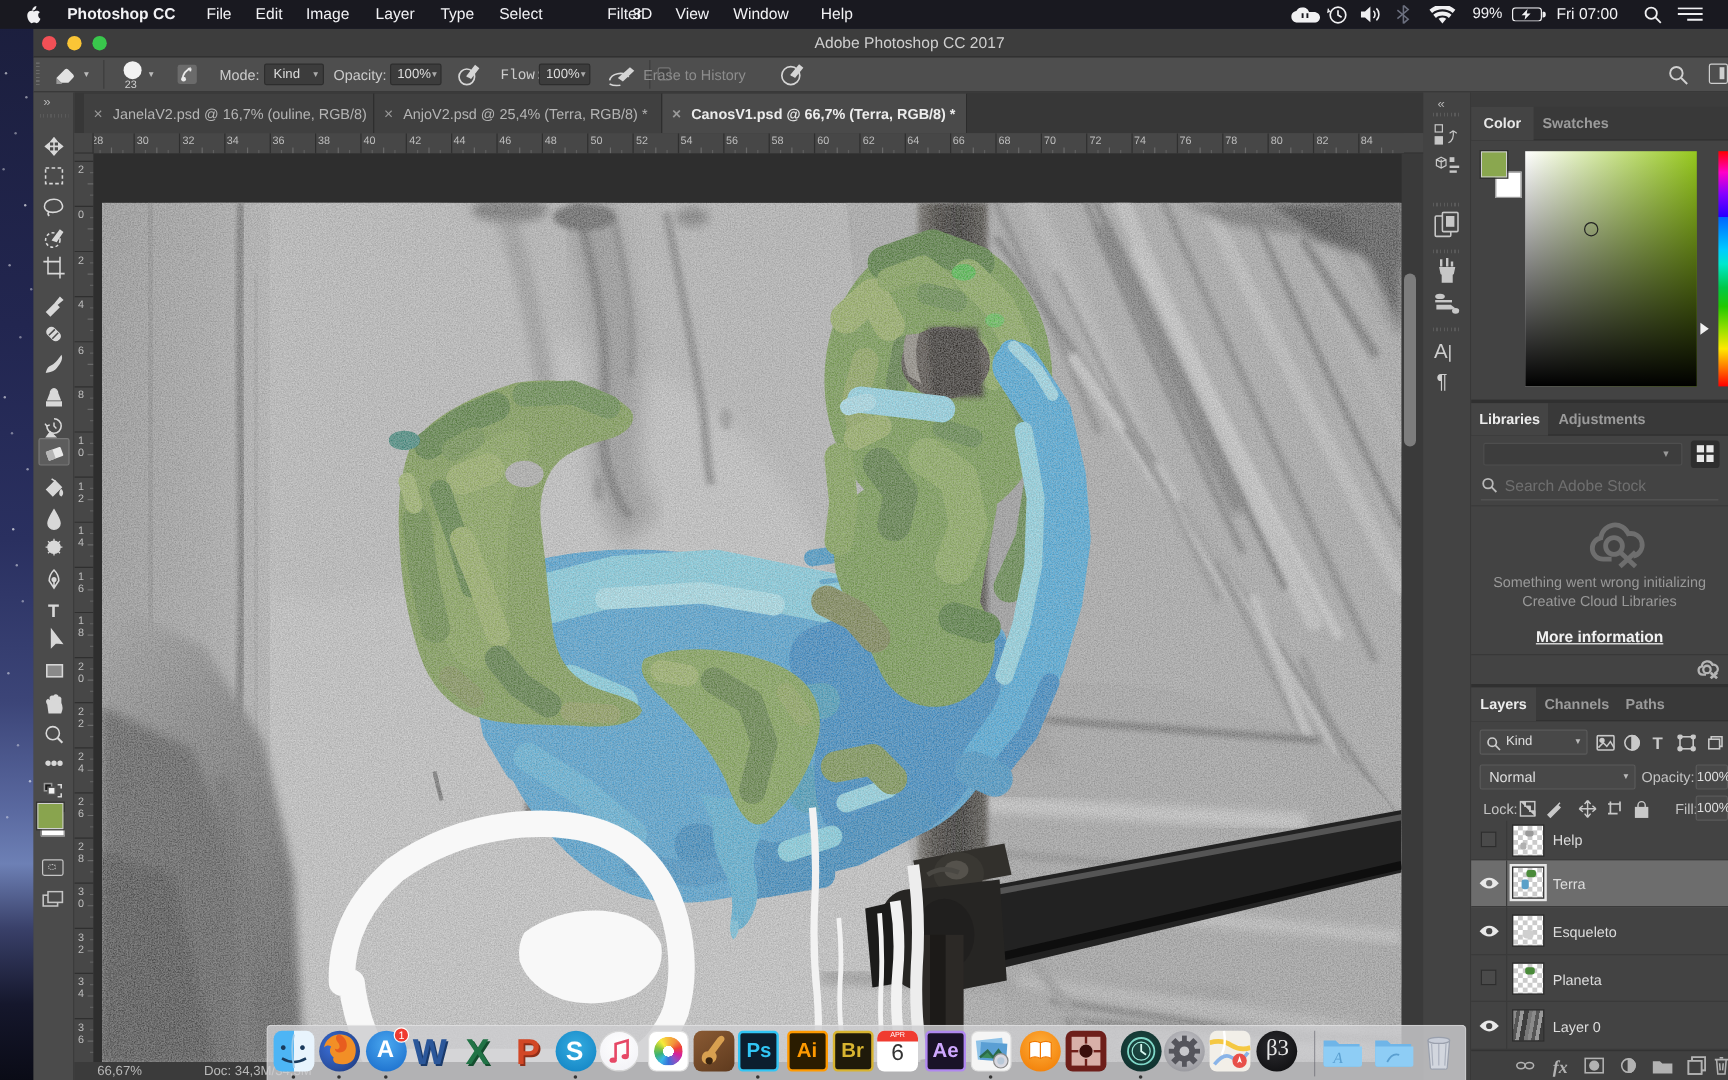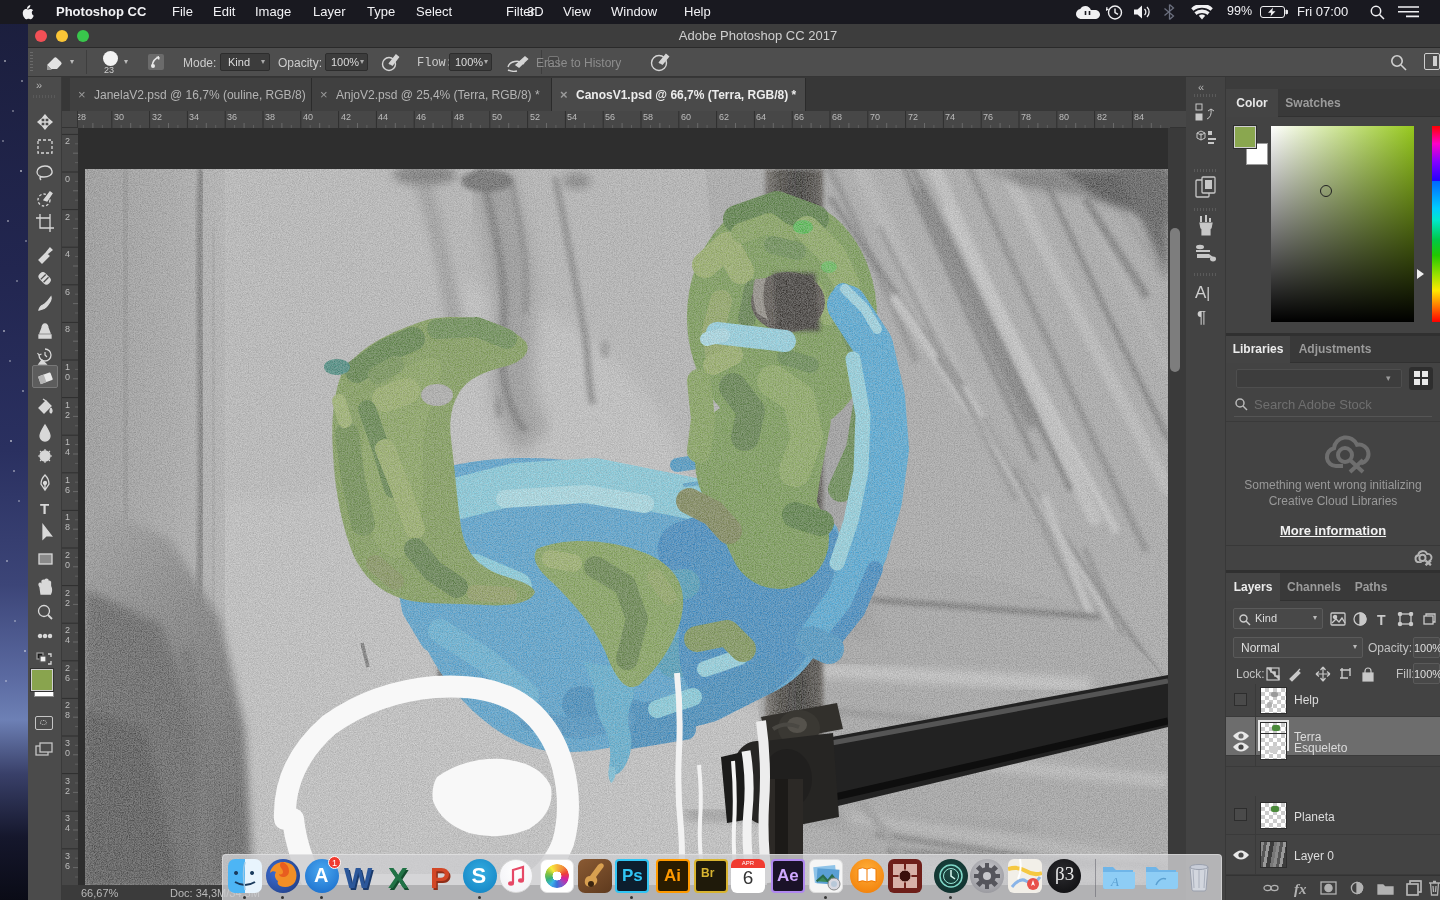--- a/index.html
+++ b/index.html
@@ -929,21 +929,21 @@
             <path d="M1,6 Q9,-3 17,6 Q9,15 1,6 Z" fill="#e8e8e8"></path>
             <circle cx="9" cy="6" r="2.6" fill="#6d6d6d"></circle>
           </svg>
         </div>
         <div class="lthumb sel" style="top:5px;">
           <div class="spk" style="left:11px;top:2px;width:8px;height:6px;background:#4a8a3a;border-radius:2px;"></div>
           <div class="spk" style="left:7px;top:10px;width:6px;height:8px;background:#5aa0c8;border-radius:2px;"></div>
         </div>
         <span class="lname" style="top:13px;">Terra</span>
       </div>
-    <div class="lrow" style="top:650px;height:40px;">
+    <div class="lrow" style="top:679px;height:40px;">
         <div class="lwell">
           <svg class="eye" width="18" height="12" viewBox="0 0 18 12">
             <path d="M1,6 Q9,-3 17,6 Q9,15 1,6 Z" fill="#e8e8e8"></path>
             <circle cx="9" cy="6" r="2.6" fill="#444444"></circle>
           </svg>
         </div>
         <div class="lthumb" style="top:6px;">
           <div class="spk" style="left:8px;top:12px;width:9px;height:7px;background:#cfcfcf;border-radius:3px;"></div>
         </div>
         <span class="lname" style="top:14px;">Esqueleto</span>
@@ -1130,21 +1130,21 @@
 
   <div class="dicon" style="left:392px;background:#0c1e2e;border:2px solid #31c5f4;border-radius:4px;">
       <div style="position:absolute;left:5px;top:5px;color:#31c5f4;font-size:17px;font-weight:bold;">Ps</div>
     </div>
 
   <div class="dicon" style="left:433px;background:#2a1c00;border:2px solid #ff9a00;border-radius:4px;">
       <div style="position:absolute;left:6px;top:5px;color:#ff9a00;font-size:17px;font-weight:bold;">Ai</div>
     </div>
 
   <div class="dicon" style="left:471px;background:#1f1a0a;border:2px solid #d8b430;border-radius:4px;">
-      <div style="position:absolute;left:5px;top:5px;color:#d8b430;font-size:12px;font-weight:bold;">Br</div>
+      <div style="position:absolute;left:5px;top:5px;color:#d8b430;font-size:17px;font-weight:bold;">Br</div>
     </div>
 
   <div class="dicon" style="left:508px;background:#fff;border-radius:6px;">
       <div style="position:absolute;left:0;top:0;width:34px;height:9px;background:#f03b30;border-radius:6px 6px 0 0;color:#fff;font-size:6px;text-align:center;line-height:9px;">APR</div>
       <div style="position:absolute;left:0;top:8px;width:34px;text-align:center;color:#333;font-size:19px;">6</div>
     </div>
 
   <div class="dicon" style="left:548px;background:#1a1228;border:2px solid #b088f0;border-radius:4px;">
       <div style="position:absolute;left:4px;top:5px;color:#cfa8ff;font-size:17px;font-weight:bold;">Ae</div>
     </div>

